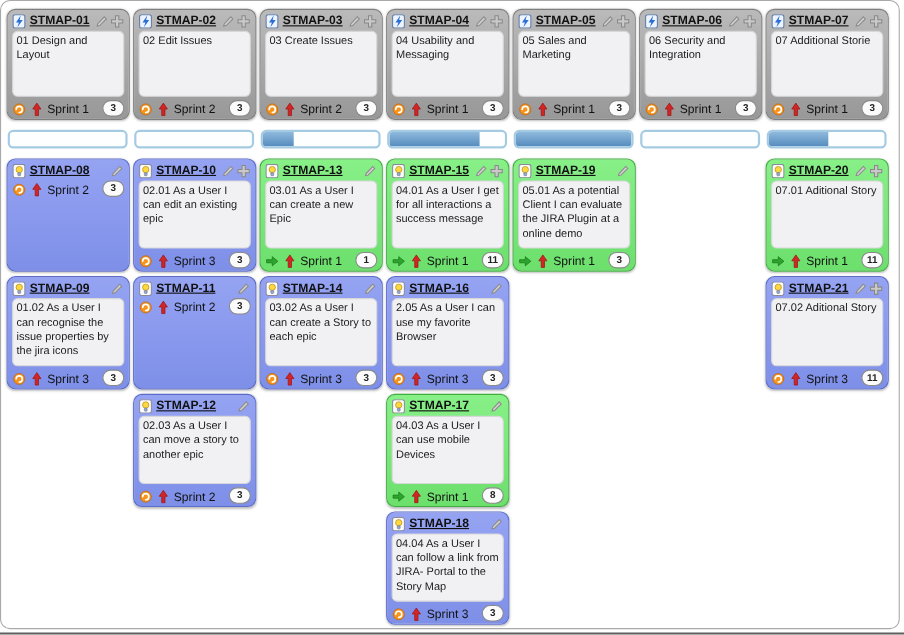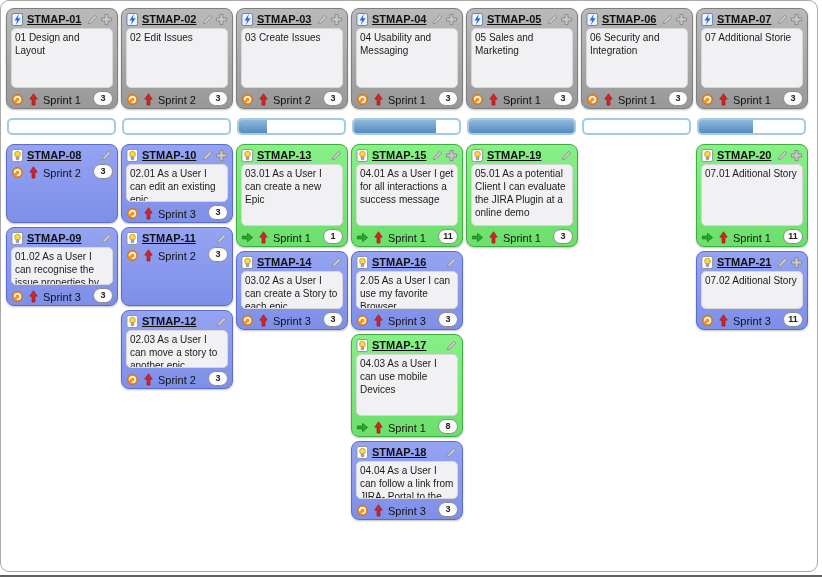--- a/index.html
+++ b/index.html
@@ -11,21 +11,21 @@
   }
   .bottom-edge{position:absolute;left:0;bottom:0;width:822px;height:2px;background:#5f5f5f;}
   .columns{display:grid;grid-template-columns:repeat(7,112px);column-gap:3px;}
   .column{display:flex;flex-direction:column;}
   .card{
     border-radius:8px;box-sizing:border-box;height:101px;
     padding:2px 4px 2px 4px;display:flex;flex-direction:column;
     box-shadow:0 1px 2px rgba(0,0,0,0.25);
   }
   .card.epic{background:linear-gradient(#bababa,#989898);border:1px solid #7e7e7e;}
-  .card.blue{background:linear-gradient(#95a3f2,#7e8fe8);border:1px solid #5b6cc9;height:79px;}
+  .card.blue{background:linear-gradient(#95a3f2,#7e8fe8);border:1px solid #5b6cc9;height:103px;}
   .card.green{background:linear-gradient(#87f087,#6cdf6c);border:1px solid #3fae3f;height:103px;}
   .card + .card{margin-top:4px;}
   .card-header{display:flex;align-items:center;gap:3px;height:16px;flex:none;}
   .card-key{font-size:11px;font-weight:bold;color:#111;text-decoration:underline;cursor:pointer;white-space:nowrap;}
   .card-actions{margin-left:auto;display:flex;align-items:center;gap:1px;}
   .icon-btn{width:13px;height:13px;display:inline-flex;cursor:pointer;}
   .type-icon,.status-icon,.priority-icon{width:13px;height:13px;display:inline-flex;flex:none;}
   .card-body{
     background:#f1f1f3;border:1px solid #d7d7da;border-radius:5px;
     flex:1;margin:1px 0 2px 0;padding:2px 3px;

